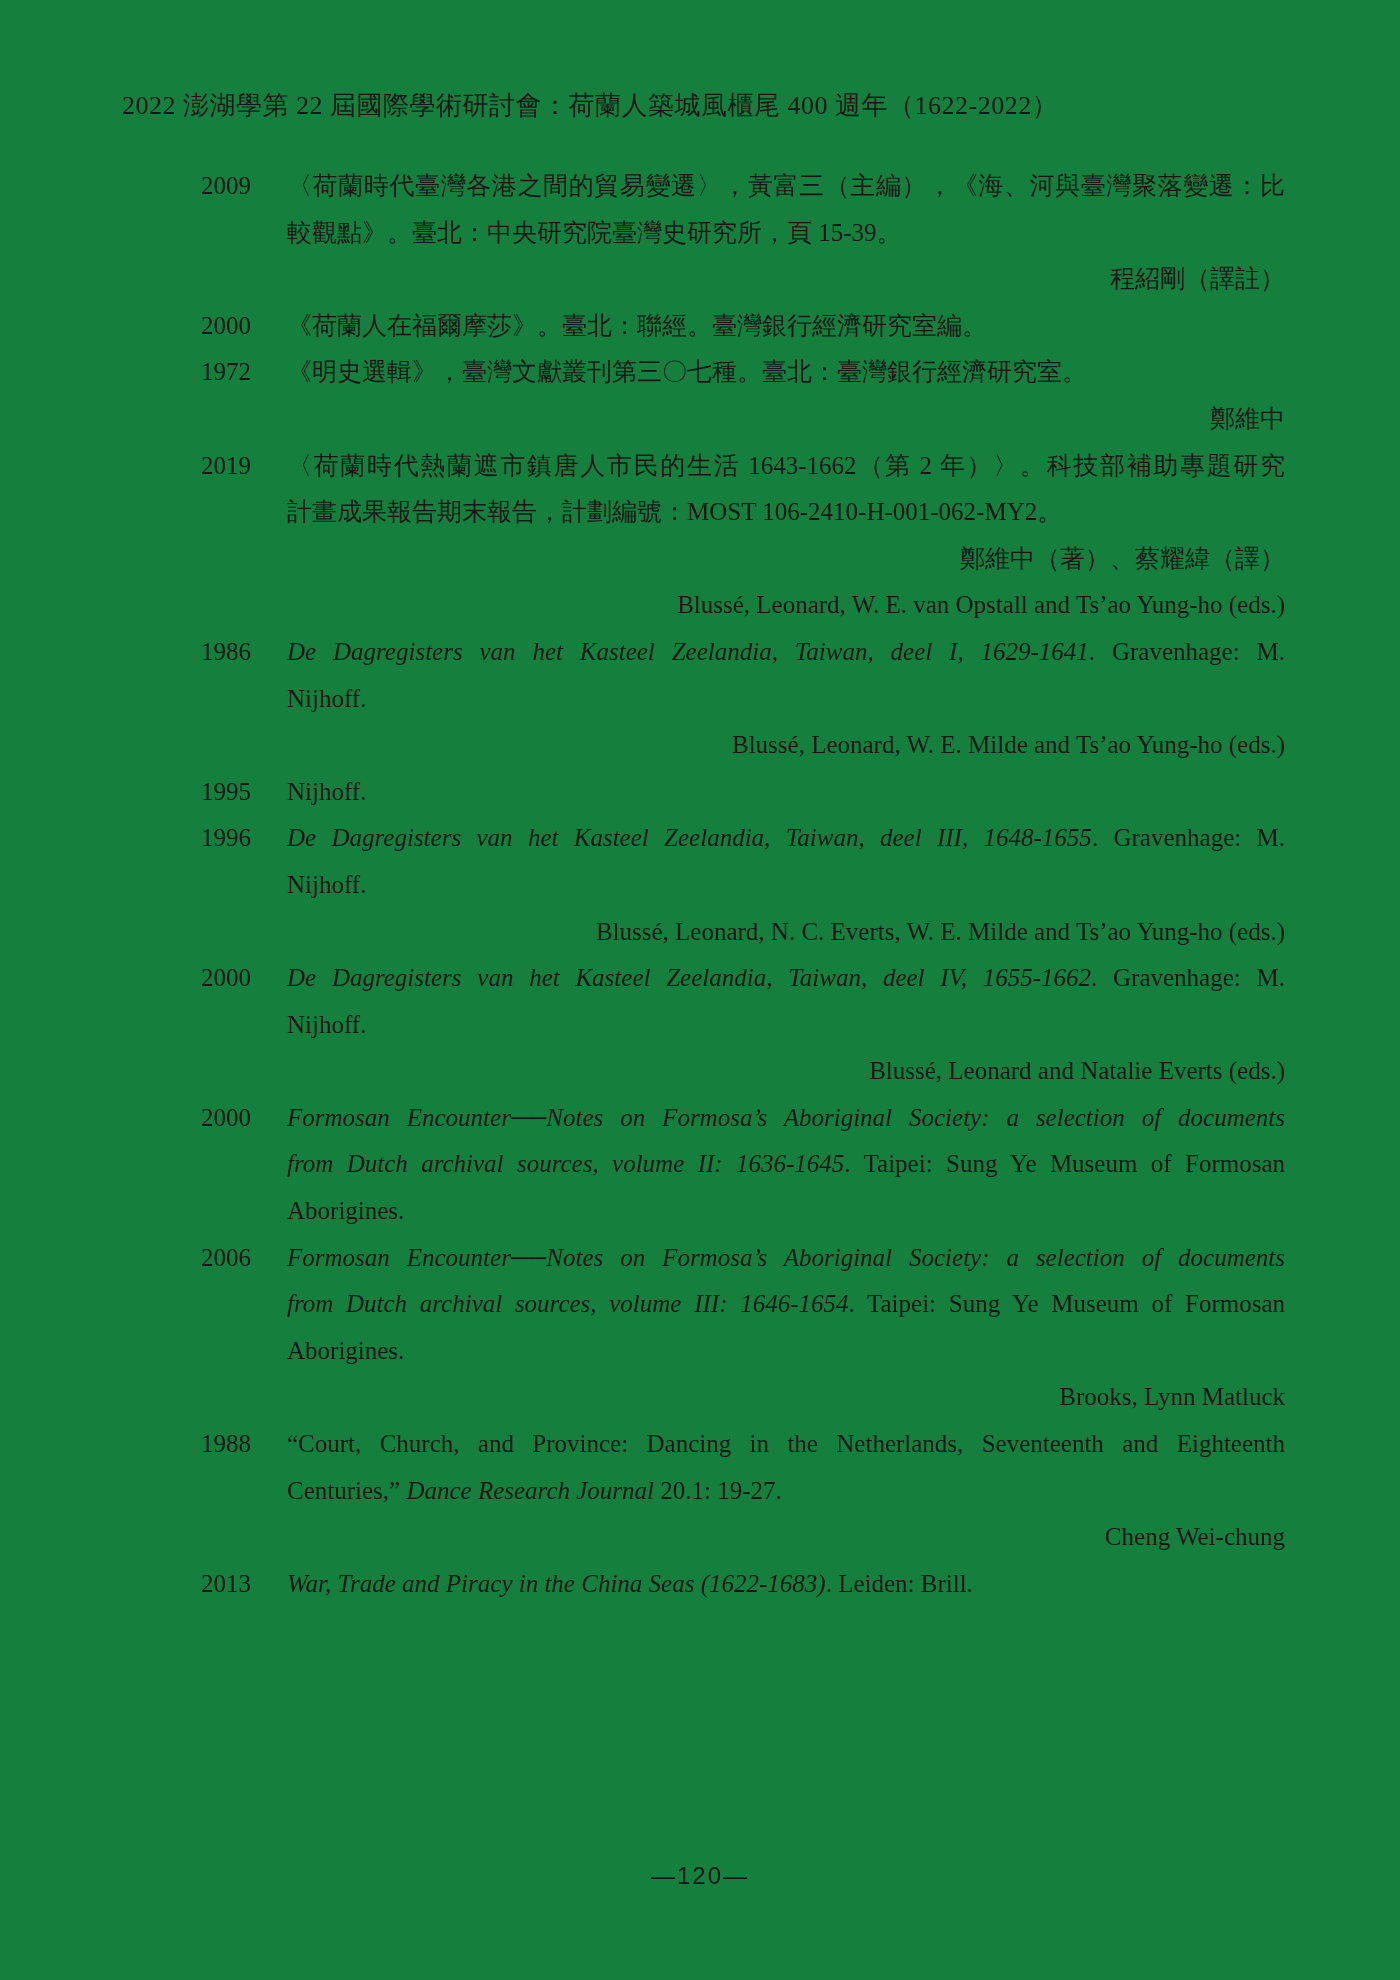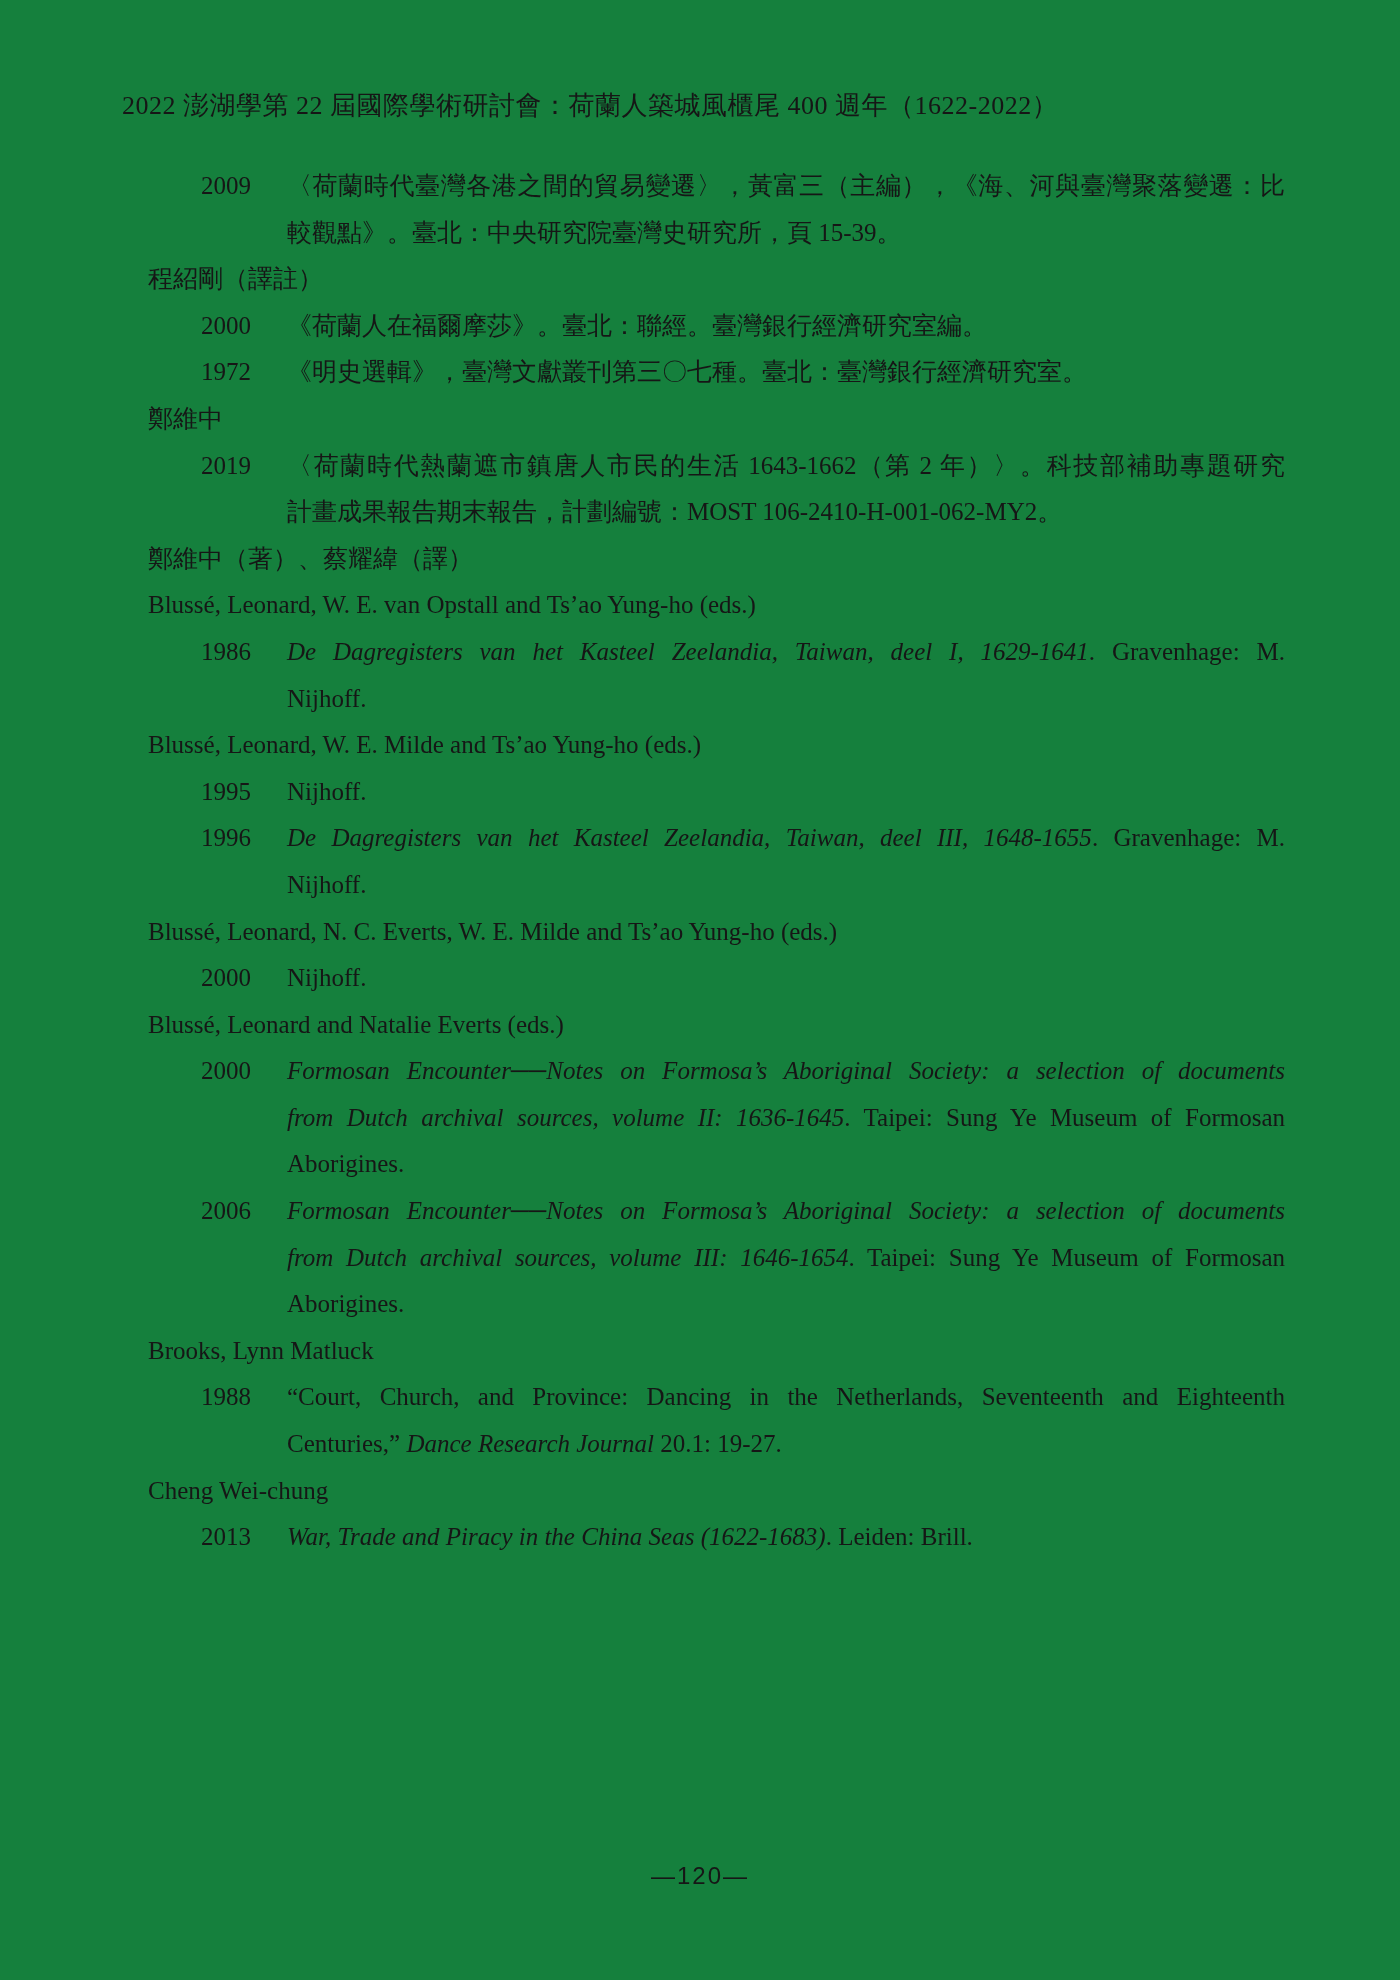--- a/index.html
+++ b/index.html
@@ -29,21 +29,21 @@
   }
   .line {
     font-size: 25px;
     line-height: 46.6px;
     min-height: 46.6px;
   }
   .just {
     text-align: justify;
     text-align-last: justify;
   }
-  .author-line { text-align: left; }
+  .author-line { text-align: right; }
   .work { position: relative; }
   .work .year {
     position: absolute;
     left: 53px;
     top: 0;
     font-size: 25px;
     line-height: 46.6px;
   }
   .work .wbody { margin-left: 139px; }
   .it { font-style: italic; }
@@ -113,20 +113,21 @@
         <span class="year">1996</span>
         <div class="wbody">
           <div class="line just"><span class="it">De Dagregisters van het Kasteel Zeelandia, Taiwan, deel III, 1648-1655</span><span>. Gravenhage: M.</span></div>
           <div class="line"><span>Nijhoff.</span></div>
         </div>
       </div>
       <div class="line author-line">Blussé, Leonard, N. C. Everts, W. E. Milde and Ts’ao Yung-ho (eds.)</div>
       <div class="work">
         <span class="year">2000</span>
         <div class="wbody">
+          <div class="line just"><span class="it">De Dagregisters van het Kasteel Zeelandia, Taiwan, deel IV, 1655-1662</span><span>. Gravenhage: M.</span></div>
           <div class="line"><span>Nijhoff.</span></div>
         </div>
       </div>
       <div class="line author-line">Blussé, Leonard and Natalie Everts (eds.)</div>
       <div class="work">
         <span class="year">2000</span>
         <div class="wbody">
           <div class="line just"><span class="it">Formosan Encounter──Notes on Formosa’s Aboriginal Society: a selection of documents</span></div>
           <div class="line just"><span class="it">from Dutch archival sources, volume II: 1636-1645</span><span>. Taipei: Sung Ye Museum of Formosan</span></div>
           <div class="line"><span>Aborigines.</span></div>

